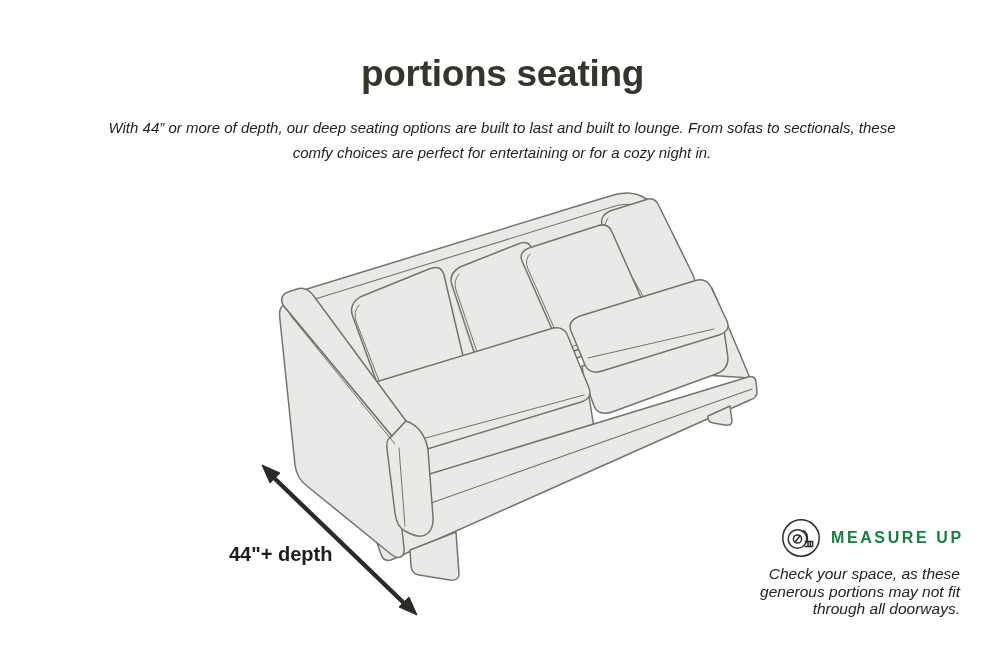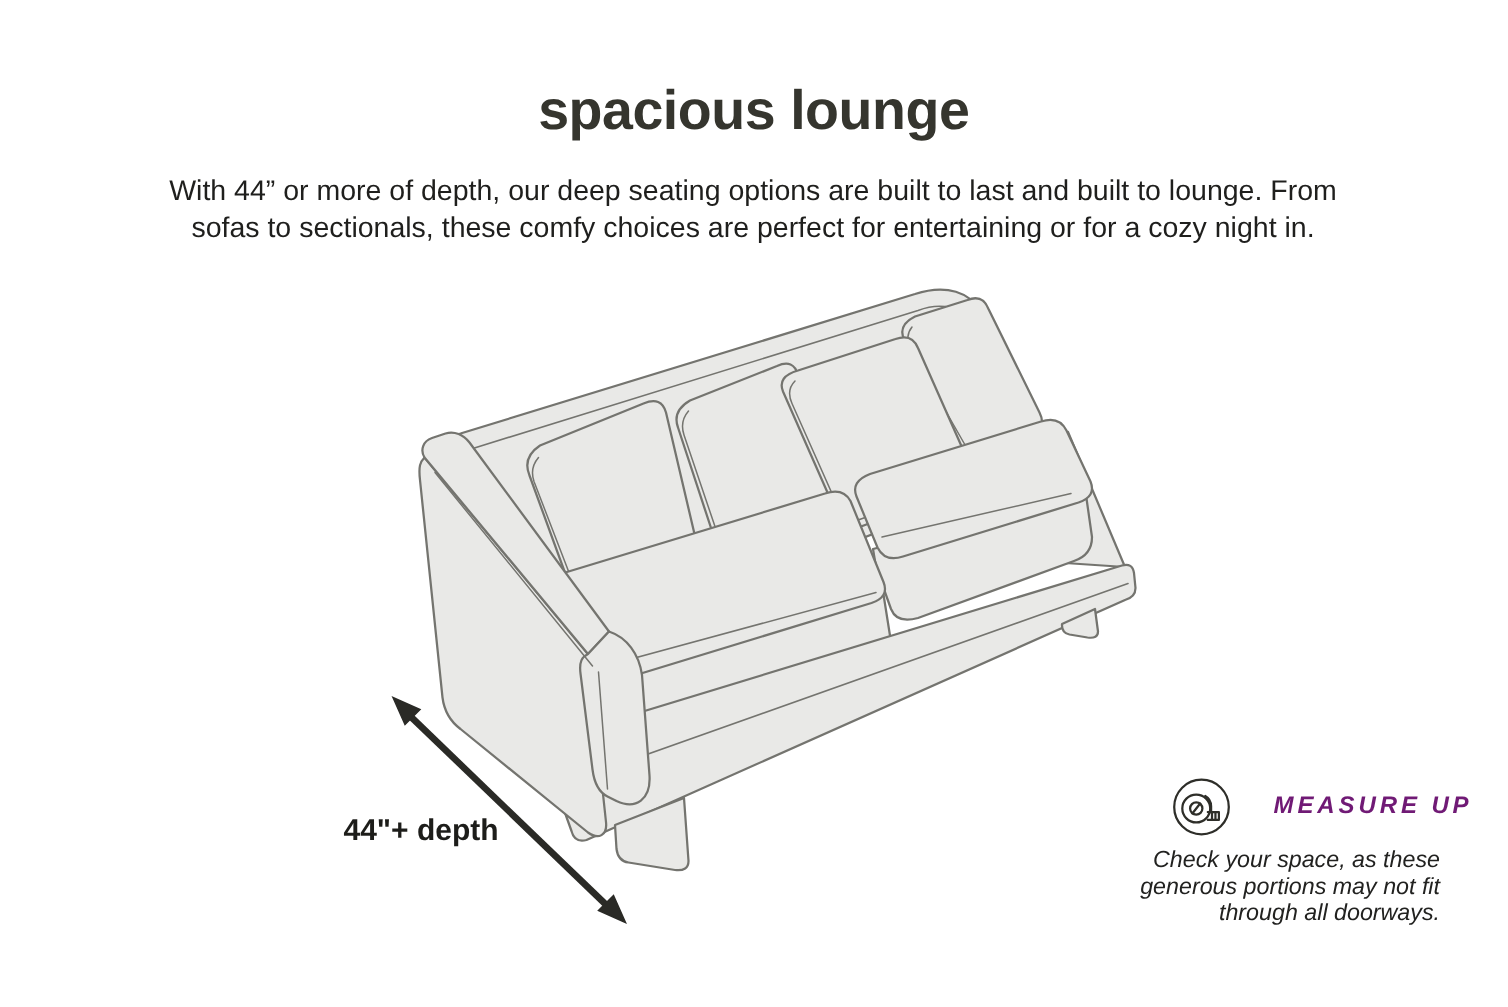--- a/index.html
+++ b/index.html
@@ -8,50 +8,51 @@
     position:relative; width:1005px; height:671px; background:#ffffff;
     overflow:hidden;
   }
   .page-title {
     position:absolute; top:53px; left:0; width:100%;
     text-align:center; font-size:37px; font-weight:700;
     color:#35352e; letter-spacing:-0.3px; line-height:42px;
   }
   .page-desc {
     position:absolute; top:116px; left:96px; width:812px;
-    text-align:center; font-size:19px; line-height:24.5px;
+    text-align:center; font-size:15px; line-height:24.5px;
     color:#1f1f1d;
+    font-style:italic;
   }
   .illustration {
     position:absolute; left:0; top:0; width:1005px; height:671px;
   }
   .depth-label {
     position:absolute; left:229px; top:543px;
     font-size:20px; font-weight:700; color:#1d1d1a;
   }
   .measure-up {
     position:absolute; top:518px; right:45px; width:209px;
   }
   .mu-header { display:flex; align-items:center; }
   .mu-icon { width:40px; height:40px; margin-left:30px; flex:0 0 auto; }
   .mu-title {
-    margin-left:28px; font-size:16px; font-weight:700;
-    letter-spacing:2.6px; color:#701a75; white-space:nowrap;font-style:italic;
+    margin-left:10px; font-size:16px; font-weight:700;
+    letter-spacing:2.6px; color:#15803d; white-space:nowrap;
   }
   .mu-note {
     margin-top:7px; text-align:right;
     font-size:15.5px; line-height:17.5px; color:#222220;font-style:italic;
   }
 </style>
 </head>
 <body>
 
 <div class="canvas">
 
-  <h1 class="page-title">spacious lounge</h1>
+  <h1 class="page-title">portions seating</h1>
   <p class="page-desc">With 44” or more of depth, our deep seating options are built to last and built to lounge. From sofas to sectionals, these comfy choices are perfect for entertaining or for a cozy night in.</p>
 
   <svg class="illustration" viewBox="0 0 1005 671">
     <g fill="#e9e9e7" stroke="#74746f" stroke-width="1.5" stroke-linejoin="round" stroke-linecap="round">
 
       <path d="M 286,314 C 288,300 296,292 307,289 L 610,196 C 631,189 647,195 654,208 C 661,221 659,236 651,247 L 644,332 C 535,374 420,420 308,460 Z"></path>
       <path fill="none" stroke-width="1.1" d="M 292,321 C 295,309 302,303 312,300 L 612,207 C 628,201 642,205 649,216"></path>
 
       <path d="M 360,297 L 429,269 Q 441,264 444,275 L 463,356 Q 466,367 456,371 L 394,397 Q 384,401 380,391 L 353,317 Q 348,305 360,297 Z"></path>
       <path fill="none" stroke-width="1" d="M 359,305 Q 353,312 356,321 L 381,386 Q 384,395 394,391 L 453,368"></path>

